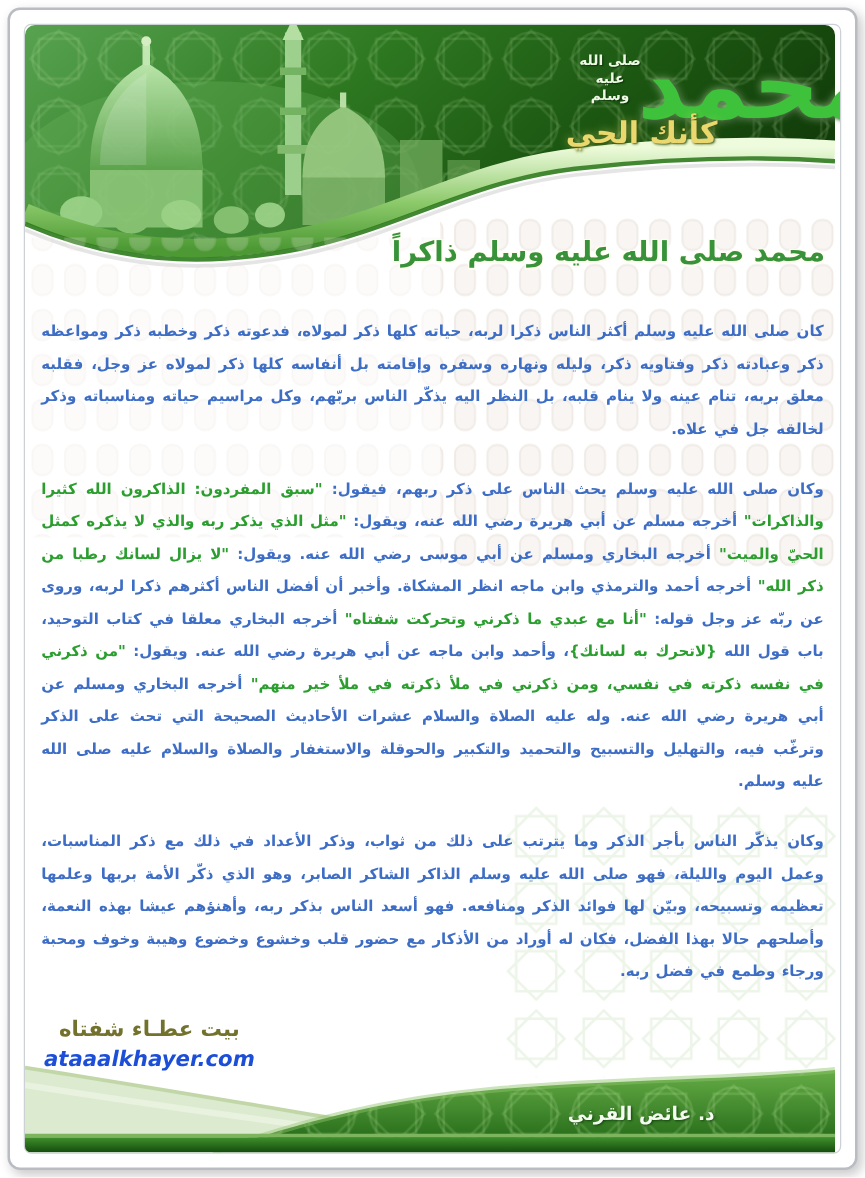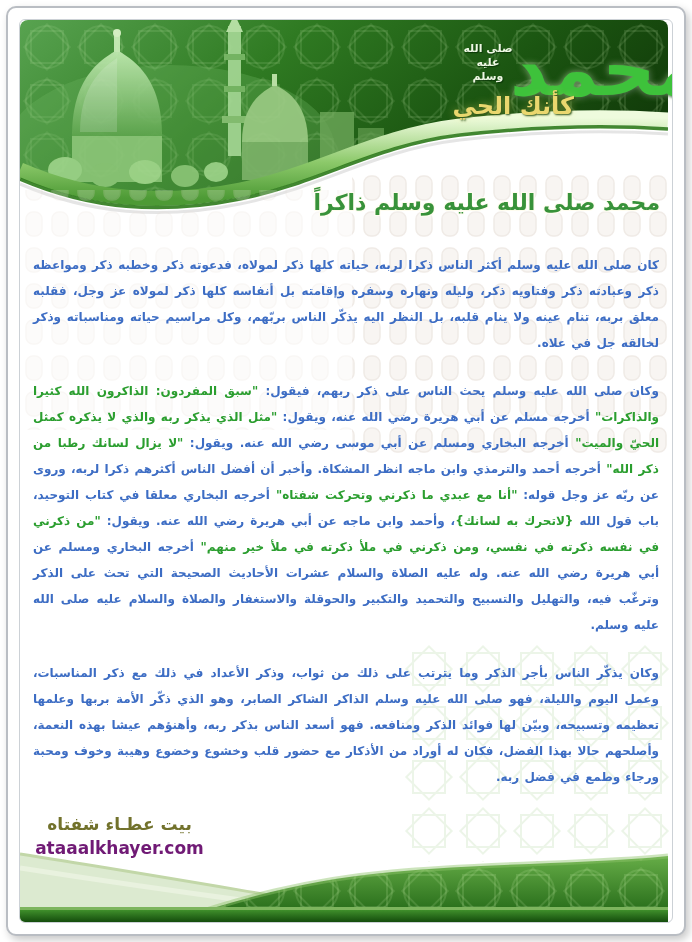--- a/index.html
+++ b/index.html
@@ -54,21 +54,21 @@
   .para .quote{color:var(--quote-text,#2b9e2f);}
   
   .footer{position:absolute;left:0;right:0;bottom:0;height:112px;z-index:1;}
   .footer svg{position:absolute;inset:0;display:block;}
   .site-name{
     position:absolute;left:12px;top:4px;width:175px;text-align:center;direction:rtl;
     font-size:17px;font-weight:bold;color:var(--logo-olive,#72722c);letter-spacing:1px;
   }
   .site-url{
     position:absolute;left:12px;top:28px;width:175px;text-align:center;
-    font-size:17px;font-weight:bold;color:#701a75;
+    font-size:17px;font-weight:bold;font-style:italic;color:#1d4ed8;
   }
   .author{
     position:absolute;left:408px;bottom:22px;width:170px;text-align:center;direction:rtl;
     font-size:15px;font-weight:bold;color:var(--author-white,#f4fbef);
     text-shadow:1px 1px 2px rgba(0,45,0,.7);z-index:2;
   }
 </style>
 </head>
 <body>
 
@@ -207,16 +207,17 @@
           <path d="M150,112 C220,88 285,70 372,62 C470,53 570,54 648,46" fill="none" stroke="#8fc46b" stroke-width="5" opacity="0.45"></path>
         </g>
 
         <g>
           <rect x="0" y="97" width="648" height="3" fill="#7db55e"></rect>
           <rect x="0" y="100" width="648" height="12" fill="url(#stripGrad)"></rect>
         </g>
       </svg>
       <div class="site-name">بيت عطـاء شفتاه</div>
       <div class="site-url">ataaalkhayer.com</div>
+      <div class="author">د. عائض القرني</div>
     </div>
 
   </div>
 </div>
 
 </body></html>

